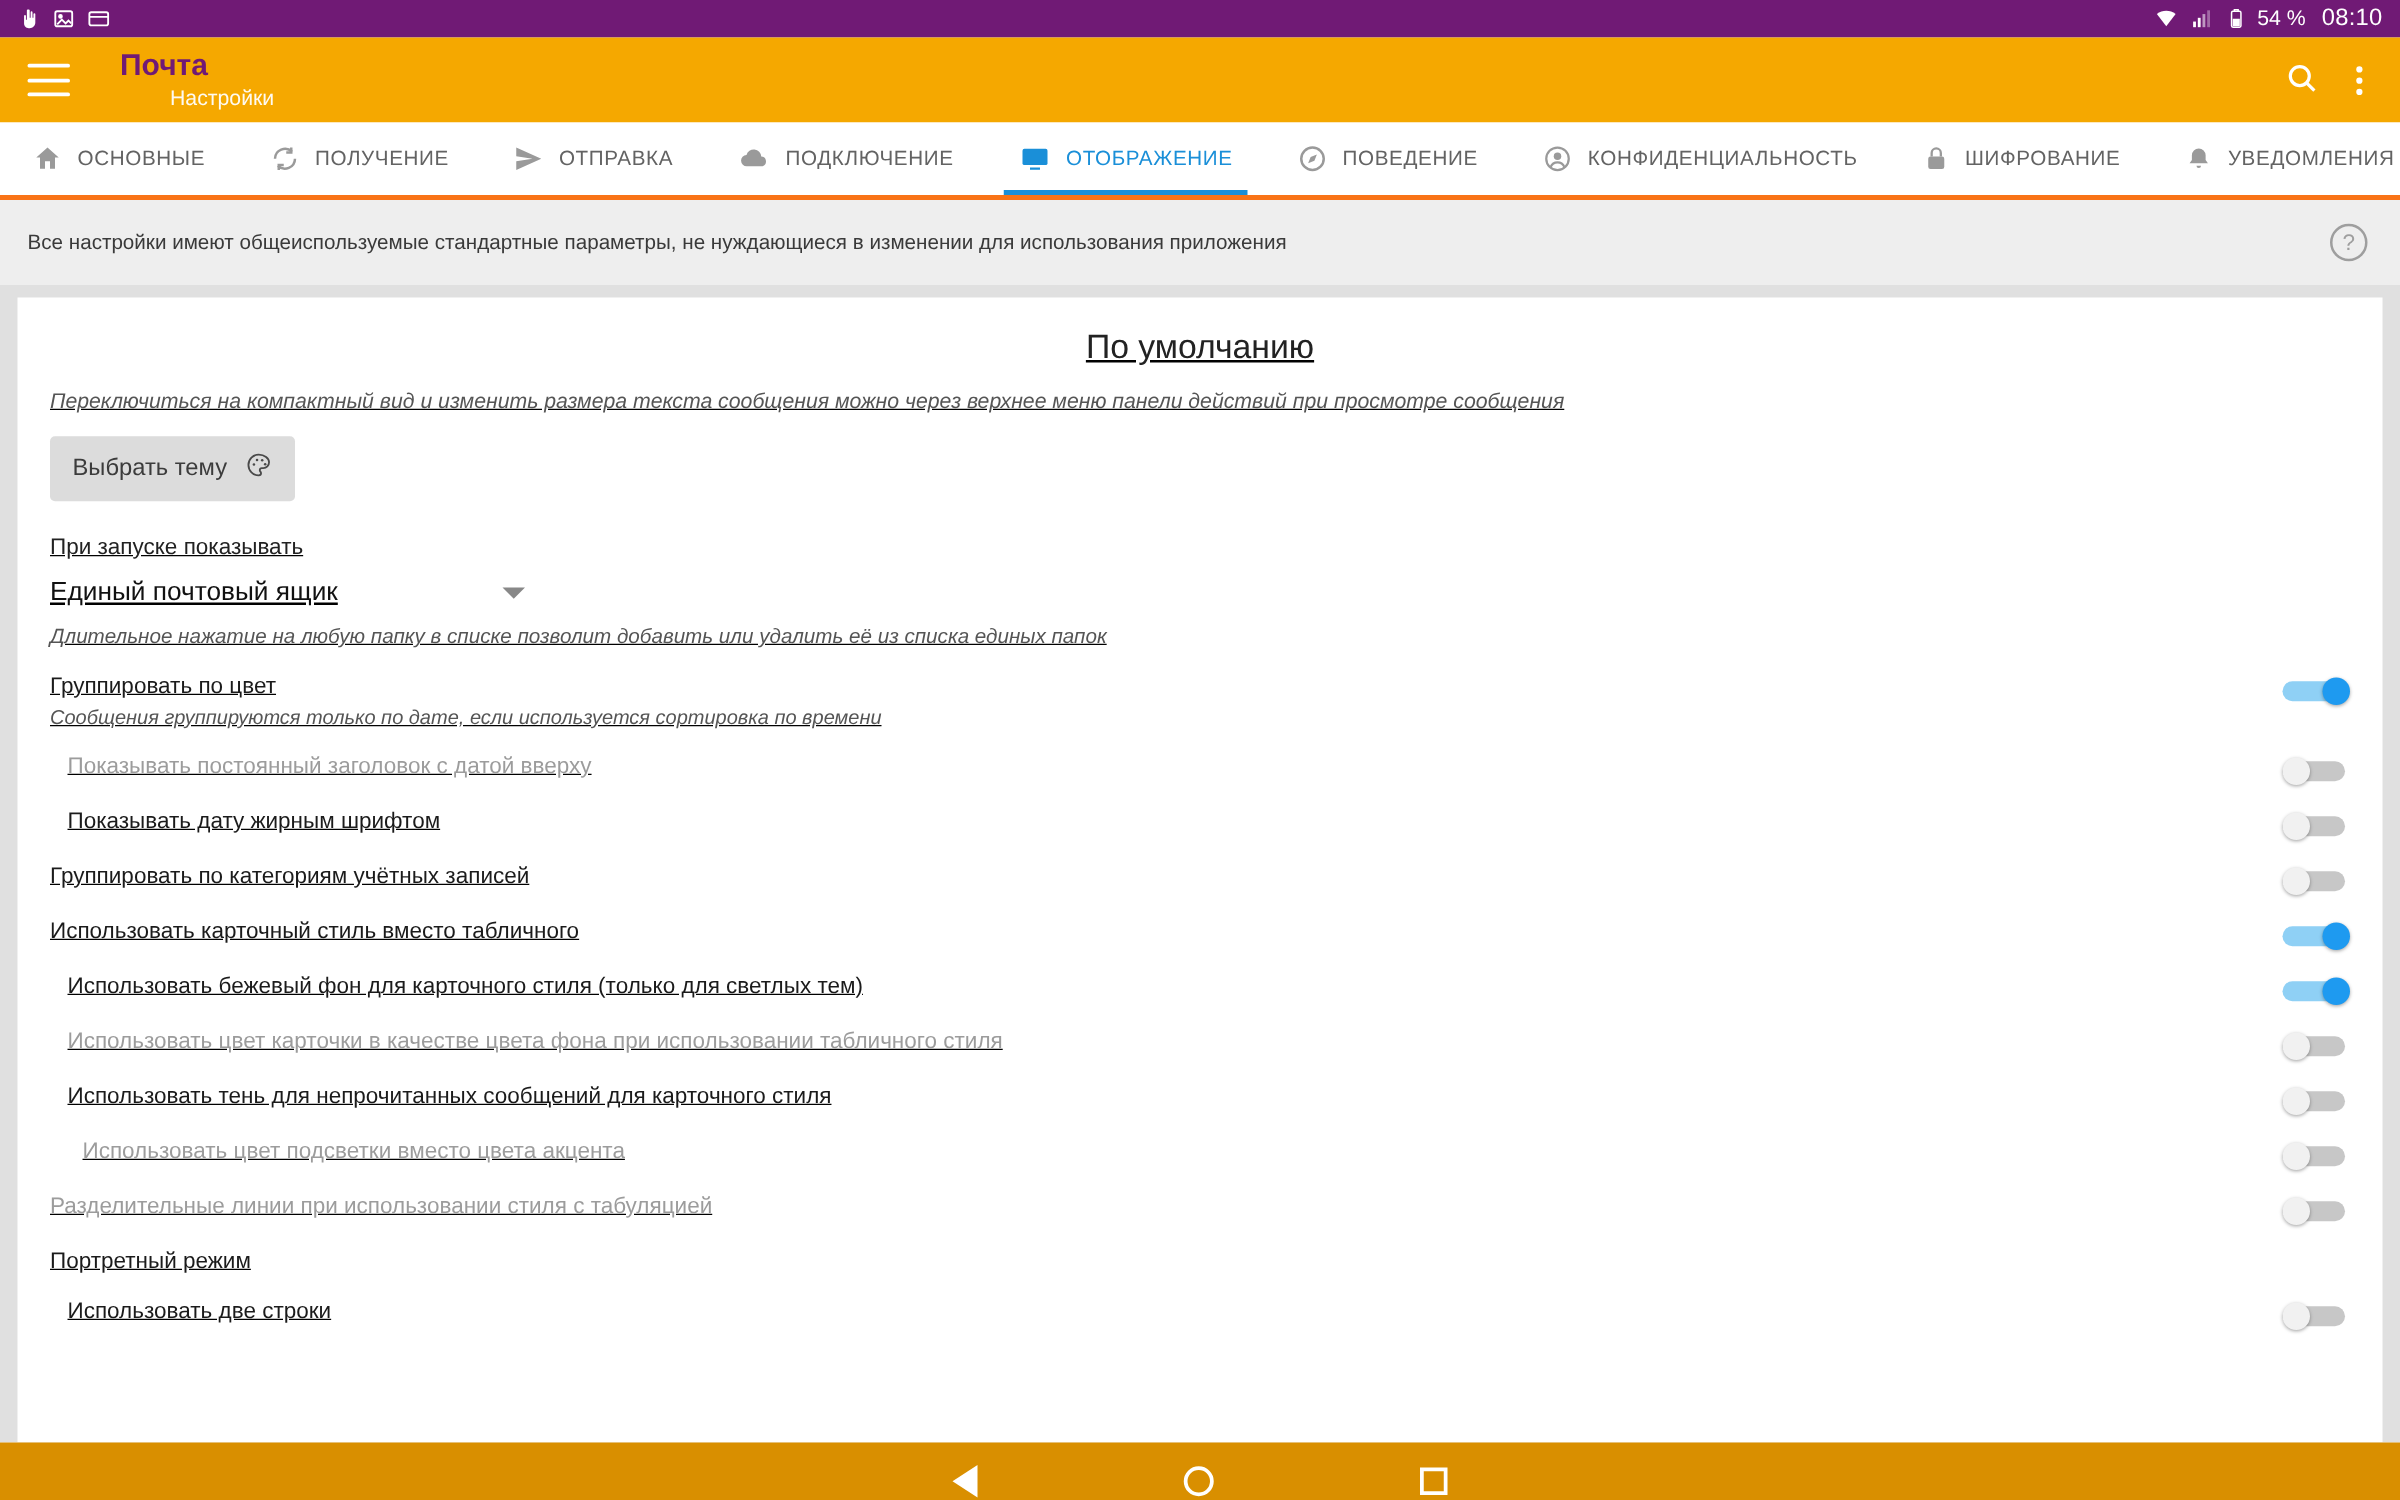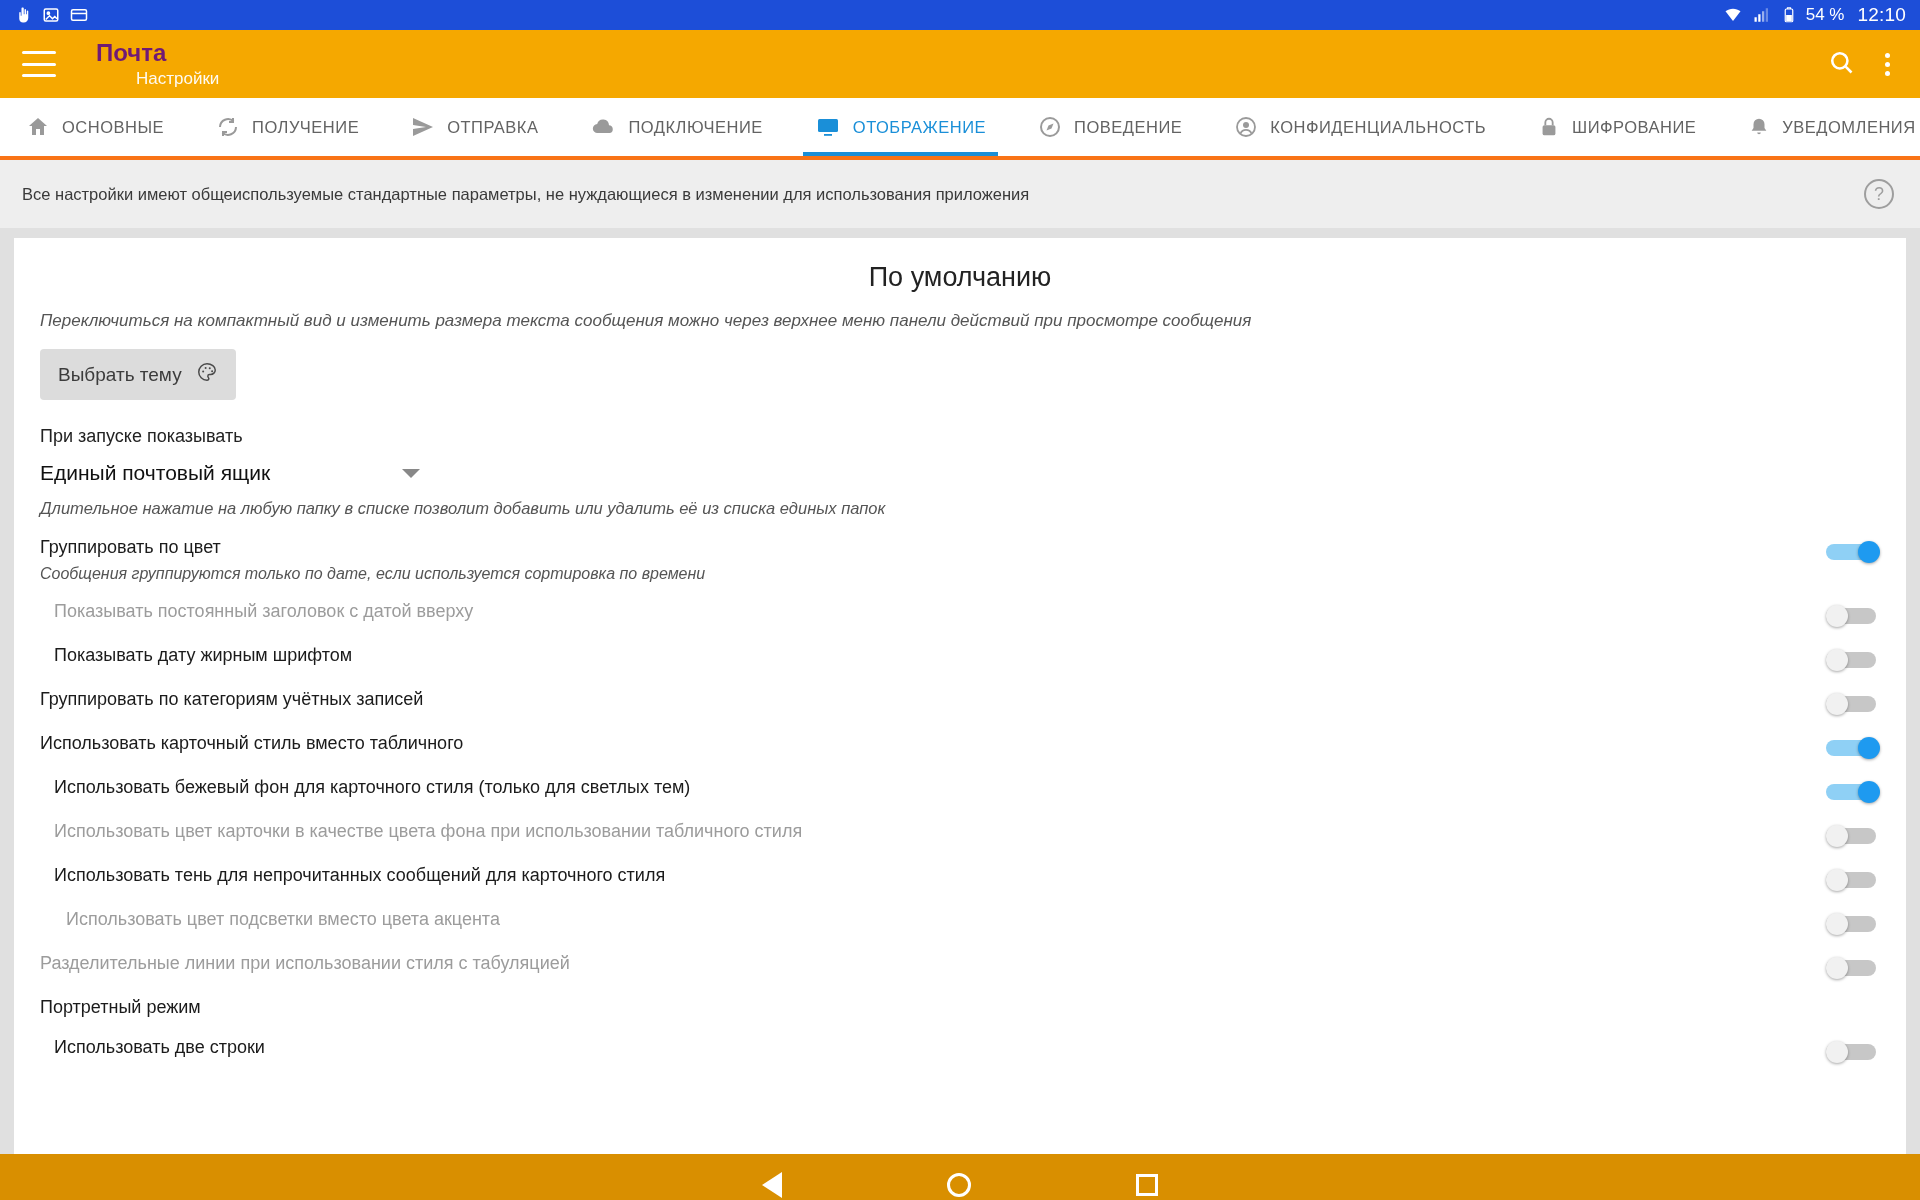--- a/index.html
+++ b/index.html
@@ -7,21 +7,21 @@
     margin: 0; padding: 0;
     width: 1920px; height: 1200px;
     overflow: hidden;
     font-family: "Liberation Sans", sans-serif;
     background: #ffffff;
   }
 
   
   .statusbar {
     height: 30px;
-    background: #1d4ed8;
+    background: #701a75;
     display: flex;
     align-items: center;
     padding: 0 14px;
     color: #ffffff;
     font-size: 17px;
   }
   .statusbar .left { display: flex; align-items: center; gap: 10px; }
   .statusbar .spacer { flex: 1; }
   .statusbar .right { display: flex; align-items: center; gap: 9px; }
   .sb-icon { display: inline-flex; align-items: center; justify-content: center; }
@@ -106,20 +106,21 @@
     height: calc(1200px - 30px - 68px - 62px - 52px - 62px);
     background: #e0e0e0;
     padding: 10px 14px 0 14px;
     overflow: hidden;
   }
   .card {
     background: #ffffff;
     height: 100%;
     padding: 18px 26px 0 26px;
     overflow: hidden;
+    text-decoration: underline;
   }
   .section-title {
     text-align: center;
     font-size: 27px;
     color: #222;
     margin: 6px 0 18px 0;
   }
   .hint {
     font-size: 17px;
     font-style: italic;
@@ -251,21 +252,21 @@
         </svg>
     </span>
     <span class="sb-icon">
       <svg width="16" height="18" viewBox="0 0 14 24" fill="none" stroke="#ffffff" stroke-width="1.6">
           <rect x="2" y="4" width="10" height="17" rx="1.5"></rect>
           <path d="M5 4V2.5h4V4" stroke-width="1.6"></path>
           <rect x="3.2" y="12" width="7.6" height="8" fill="#ffffff" stroke="none"></rect>
         </svg>
     </span>
     <span class="sb-batt-text">54 %</span>
-    <span class="sb-time">12:10</span>
+    <span class="sb-time">08:10</span>
   </div>
 </div>
 
 <div class="appbar">
   <div class="hamburger">
     <span></span>
       <span></span>
       <span></span>
   </div>
   <div class="titles">

